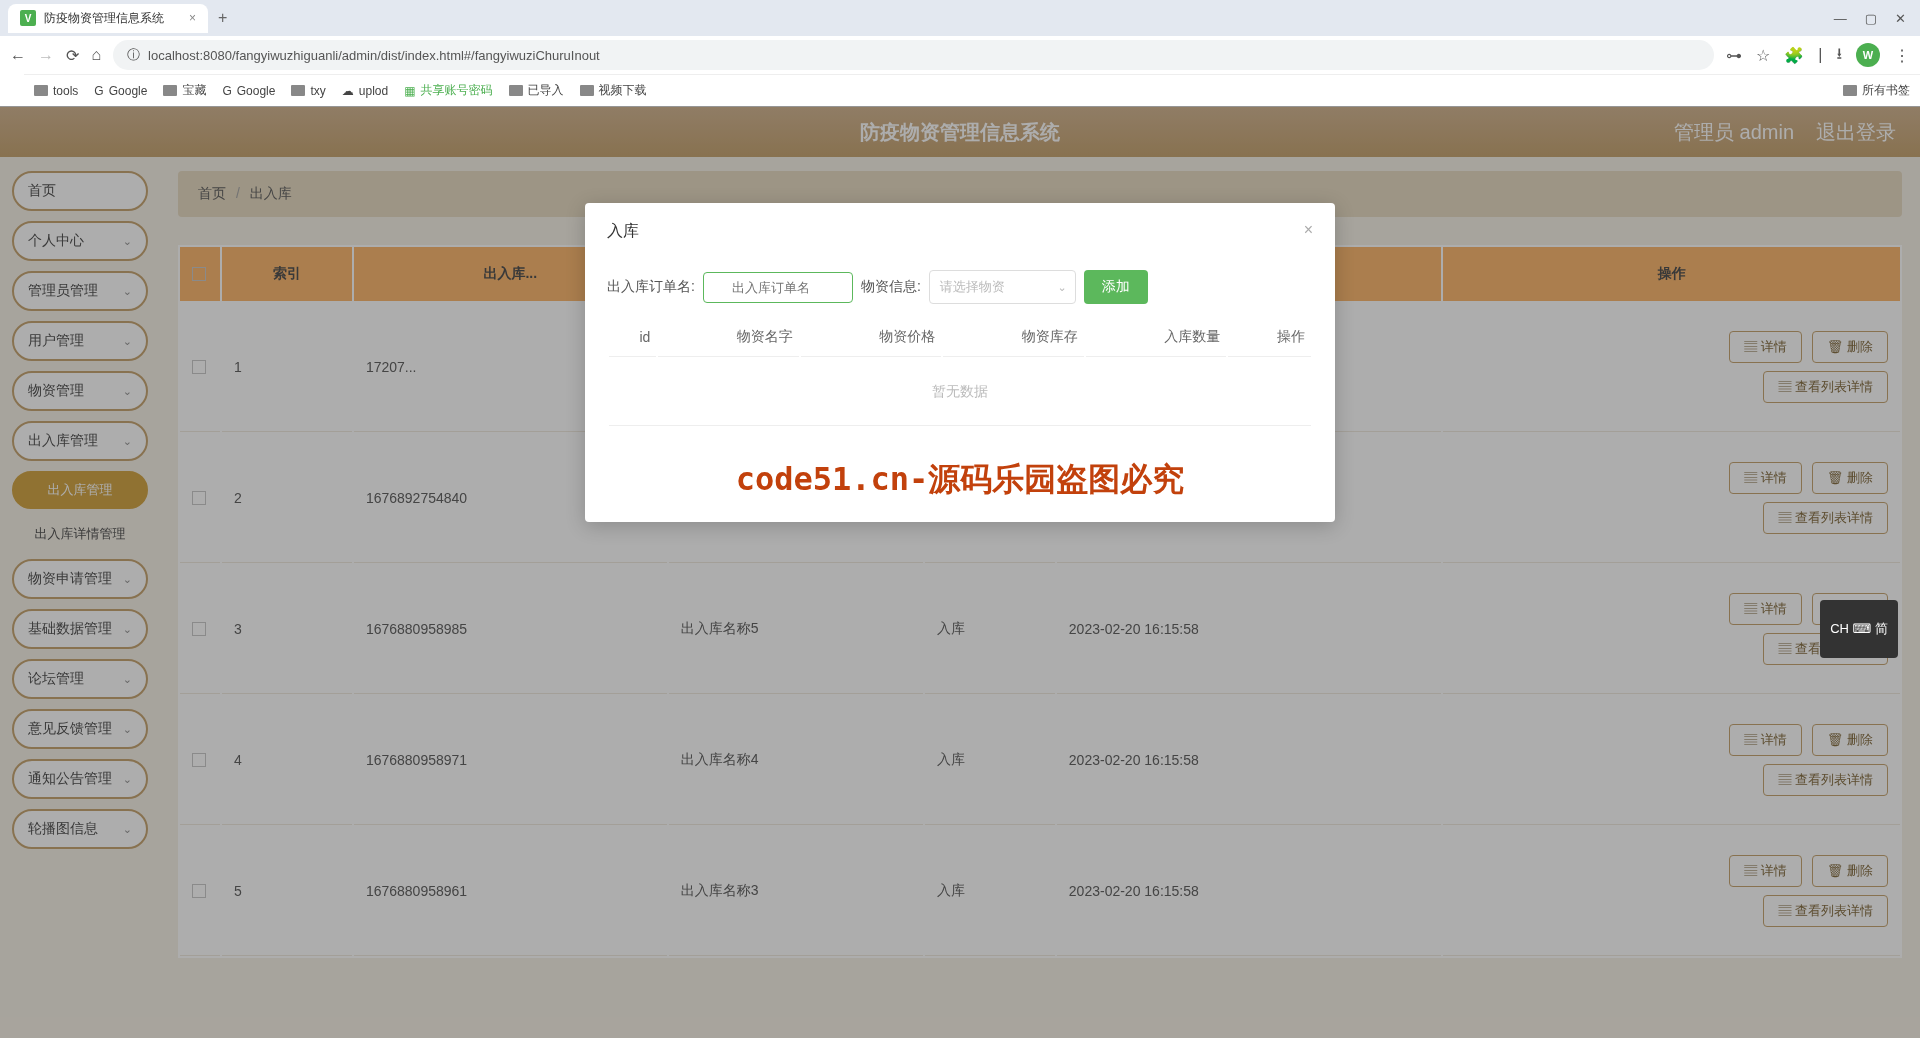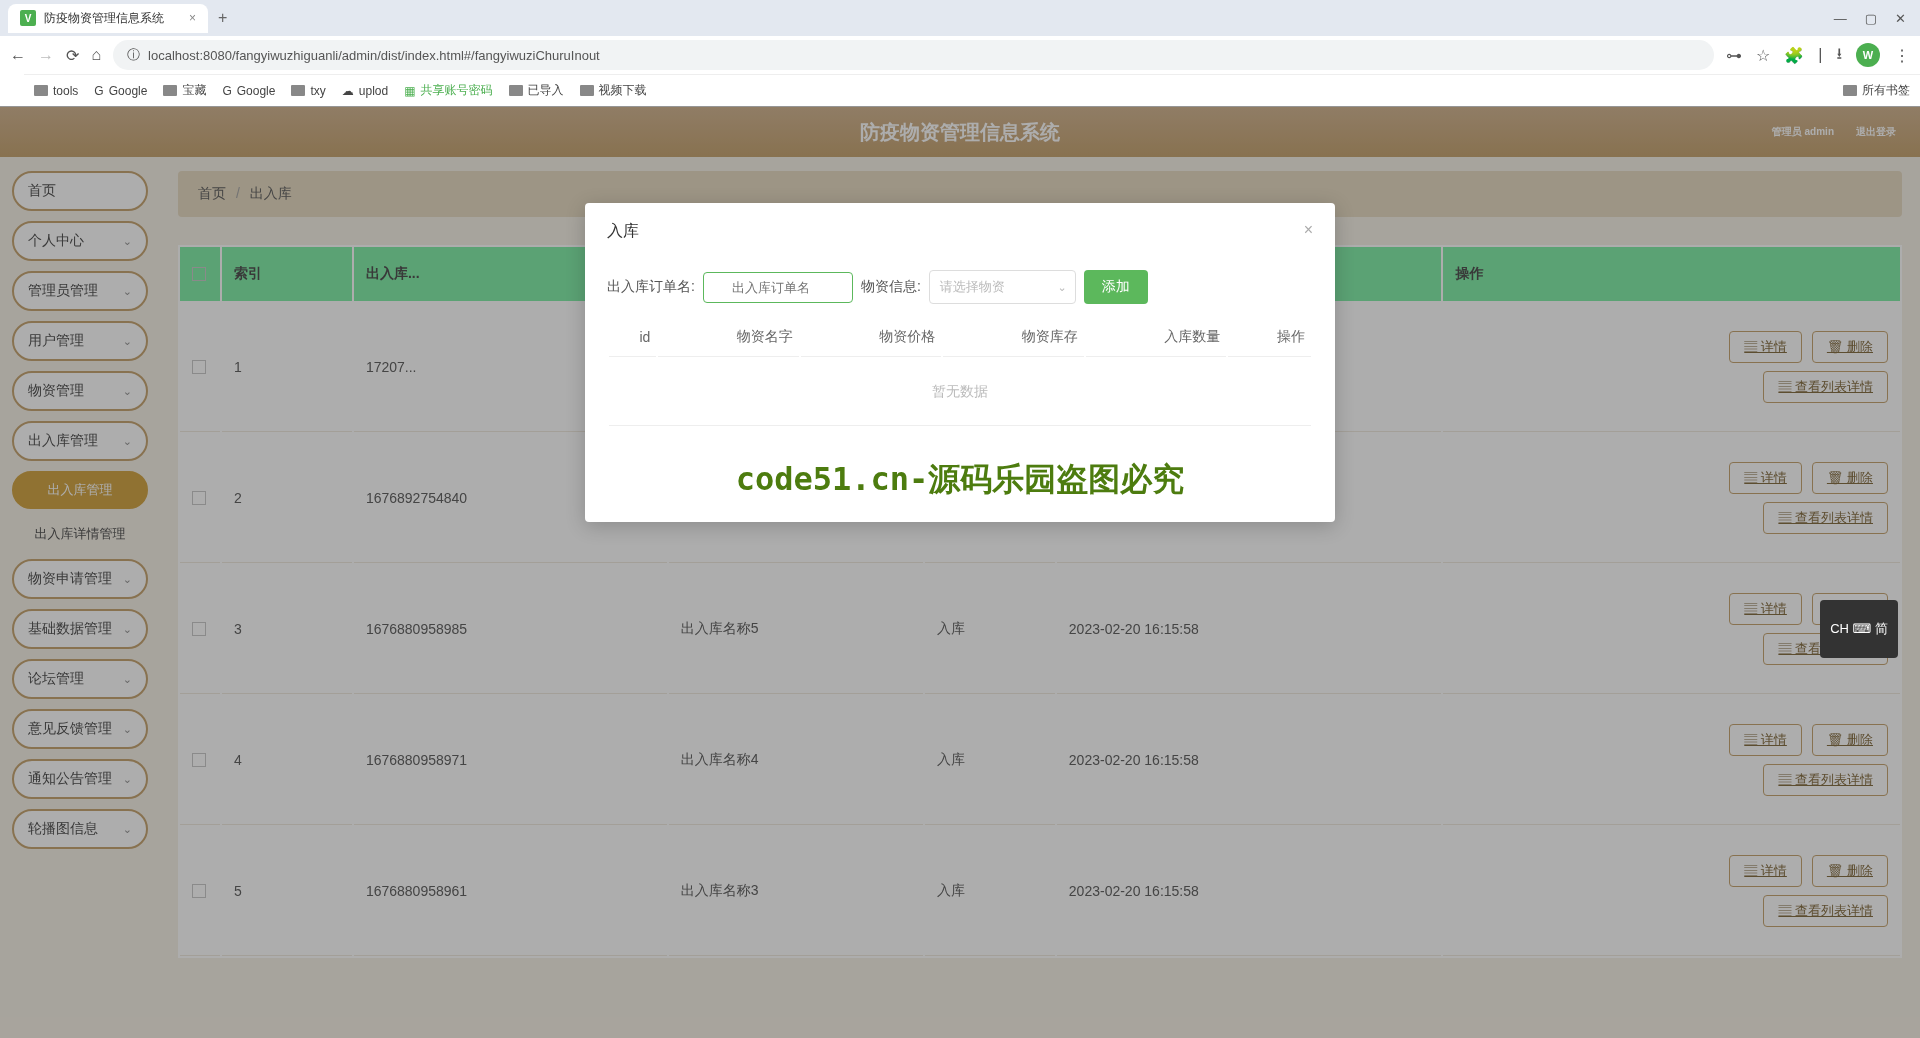--- a/index.html
+++ b/index.html
@@ -21,41 +21,41 @@
 .addr-icons { display: flex; gap: 14px; align-items: center; color: #555; }
 .avatar-circle { width: 24px; height: 24px; border-radius: 50%; background: #4caf50; color: #fff; display: flex; align-items: center; justify-content: center; font-size: 11px; font-weight: bold; }
 
 .bookmarks { display: flex; align-items: center; height: 32px; padding: 0 10px; gap: 16px; background: #fff; font-size: 12px; color: #444; border-top: 1px solid #eee; margin-left: 24px; }
 .bm-item { display: flex; align-items: center; gap: 5px; cursor: pointer; }
 .bm-folder { width: 14px; height: 11px; background: #888; border-radius: 1px; }
 .bm-spacer { flex: 1; }
 
 
 .app-header { height: 50px; background: linear-gradient(180deg, #d4b896, #c9a876); display: flex; align-items: center; justify-content: center; color: #fff; font-size: 20px; font-weight: bold; position: relative; }
-.app-header-right { position: absolute; right: 24px; display: flex; gap: 22px; font-size: 10px; font-weight: bold; }
+.app-header-right { position: absolute; right: 24px; display: flex; gap: 22px; font-size: 20px; font-weight: normal; }
 
 .app-body { display: flex; height: calc(1038px - 106px - 50px); background: #f7f2e8; }
 
 .sidebar { width: 160px; padding: 14px 12px; display: flex; flex-direction: column; gap: 10px; }
 .menu-pill { border: 2px solid #c9a876; border-radius: 20px; padding: 9px 14px; font-size: 14px; color: #555; background: #fff; display: flex; align-items: center; justify-content: space-between; cursor: pointer; }
 .menu-pill.active { background: #d4a84a; color: #fff; border-color: #d4a84a; font-size: 13px; padding: 8px 14px; justify-content: center; }
 .menu-sub { font-size: 13px; color: #555; padding: 6px 14px; text-align: center; }
 .chev { font-size: 11px; color: #999; }
 
 .main { flex: 1; padding: 14px 18px; }
 .breadcrumb { background: #e8dcc4; padding: 14px 20px; border-radius: 4px; font-size: 14px; color: #666; margin-bottom: 28px; }
 .breadcrumb .sep { color: #aaa; margin: 0 6px; }
 
 .data-table { background: #fff; width: 100%; }
-.data-table th { background: #86efac; padding: 18px 12px; font-size: 14px; color: #555; font-weight: bold; text-align: left; }
+.data-table th { background: #fdba74; padding: 18px 12px; font-size: 14px; color: #555; font-weight: bold; text-align: center; }
 .data-table td { padding: 28px 12px; font-size: 14px; color: #666; border-bottom: 1px solid #f0ebe0; vertical-align: middle; }
 .action-cell { text-align: right; }
 .action-group { display: flex; flex-direction: column; gap: 8px; align-items: flex-end; }
 .action-row { display: flex; gap: 10px; }
-.btn-outline { border: 1px solid #c9a876; background: #fff; color: #8a7348; padding: 6px 14px; border-radius: 4px; font-size: 13px; cursor: pointer; display: flex; align-items: center; gap: 4px; text-decoration: underline; }
+.btn-outline { border: 1px solid #c9a876; background: #fff; color: #8a7348; padding: 6px 14px; border-radius: 4px; font-size: 13px; cursor: pointer; display: flex; align-items: center; gap: 4px; }
 .chk { width: 14px; height: 14px; border: 1px solid #ccc; }
 
 
 .overlay { position: absolute; top: 106px; left: 0; right: 0; bottom: 0; background: rgba(0,0,0,0.32); display: flex; justify-content: center; padding-top: 97px; }
 .modal { width: 750px; background: #fff; border-radius: 4px; box-shadow: 0 4px 20px rgba(0,0,0,.2); height: fit-content; }
 .modal-head { display: flex; justify-content: space-between; padding: 18px 22px; font-size: 16px; color: #333; }
 .modal-close { color: #aaa; cursor: pointer; font-size: 16px; }
 .modal-body { padding: 10px 22px 20px; }
 .form-row { display: flex; align-items: center; gap: 8px; font-size: 14px; color: #555; margin-bottom: 12px; }
 .form-label { white-space: nowrap; }
@@ -67,21 +67,21 @@
 .select-wrap .sel-chev { position: absolute; right: 9px; top: 50%; transform: translateY(-50%); color: #bbb; font-size: 11px; }
 .btn-add { background: #5cb85c; color: #fff; border: none; padding: 8px 18px; border-radius: 4px; cursor: pointer; font-size: 14px; }
 
 .inner-table { width: 100%; margin-top: 6px; }
 .inner-table th { text-align: right; padding: 10px 6px; font-size: 14px; color: #666; font-weight: normal; border-bottom: 1px solid #eee; }
 .empty-row td { text-align: center; color: #bbb; padding: 24px; font-size: 14px; border-bottom: 1px solid #eee; }
 
 .modal-foot { display: flex; justify-content: flex-end; gap: 10px; padding: 14px 22px; }
 .btn-cancel { background: #fff; border: 1px solid #ddd; padding: 8px 20px; border-radius: 4px; color: #666; cursor: pointer; font-size: 14px; }
 .btn-submit { background: #1abc9c; color: #fff; border: none; padding: 8px 20px; border-radius: 4px; cursor: pointer; font-size: 14px; }
-.red-warning { color: #4d7c0f; font-size: 32px; font-weight: bold; text-align: center; margin-top: 30px; font-family: monospace; }
+.red-warning { color: #c2410c; font-size: 32px; font-weight: bold; text-align: center; margin-top: 30px; font-family: monospace; }
 
 .ime-badge { position: absolute; right: 22px; top: 600px; background: #333; color: #fff; padding: 20px 10px; border-radius: 4px; font-size: 13px; display: flex; align-items: center; gap: 4px; }
 </style>
 </head>
 <body>
 
 <div class="browser-chrome">
   <div class="tab-bar">
     <div class="tab">
       <span class="tab-icon">V</span>

